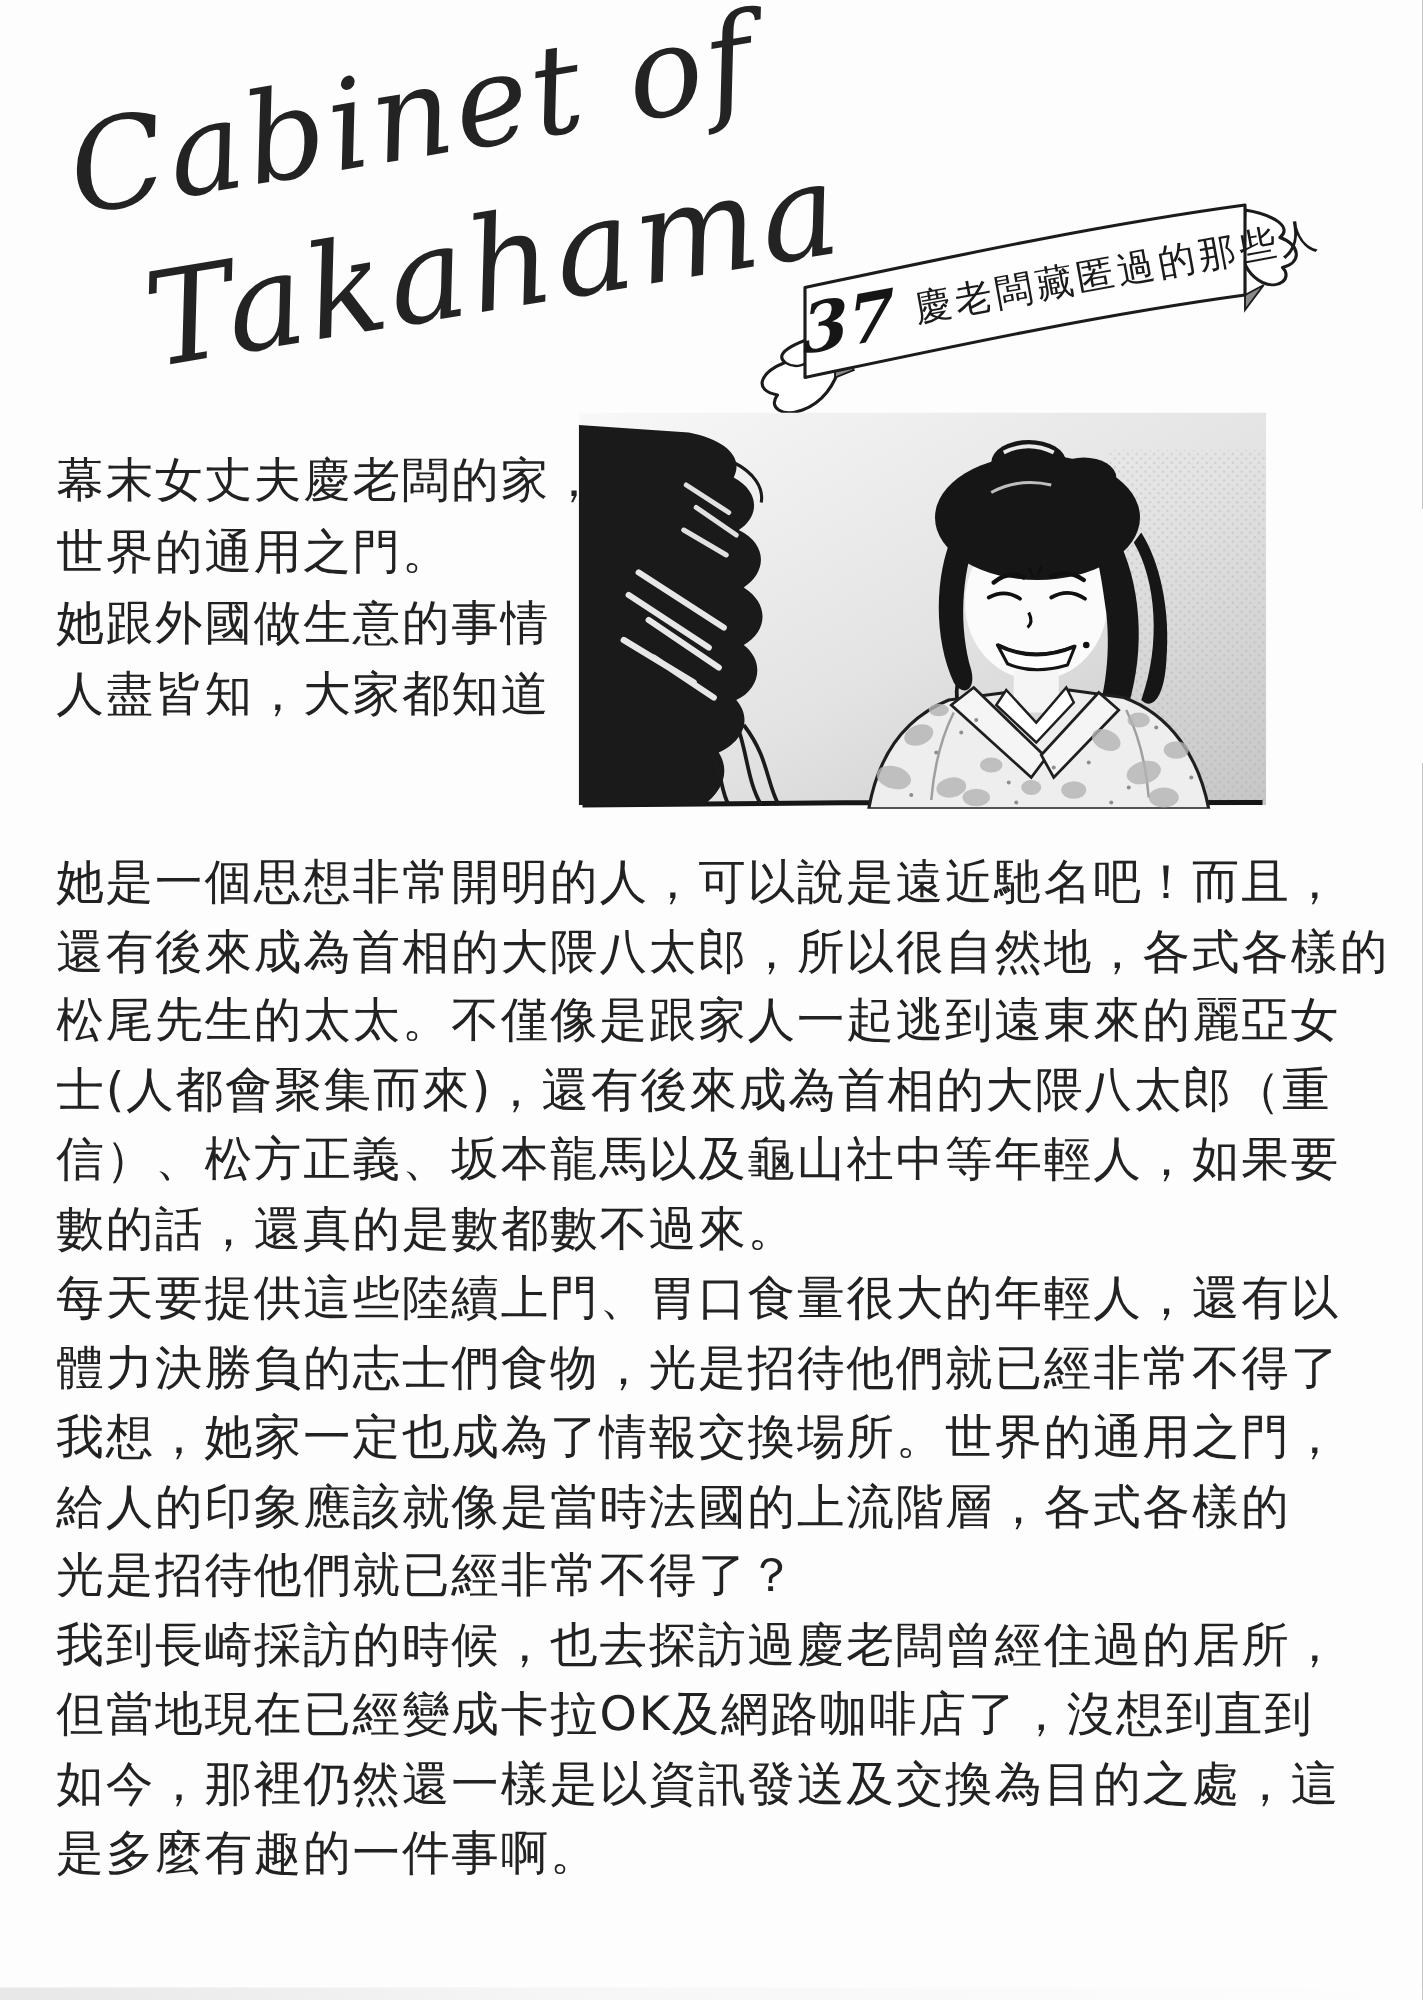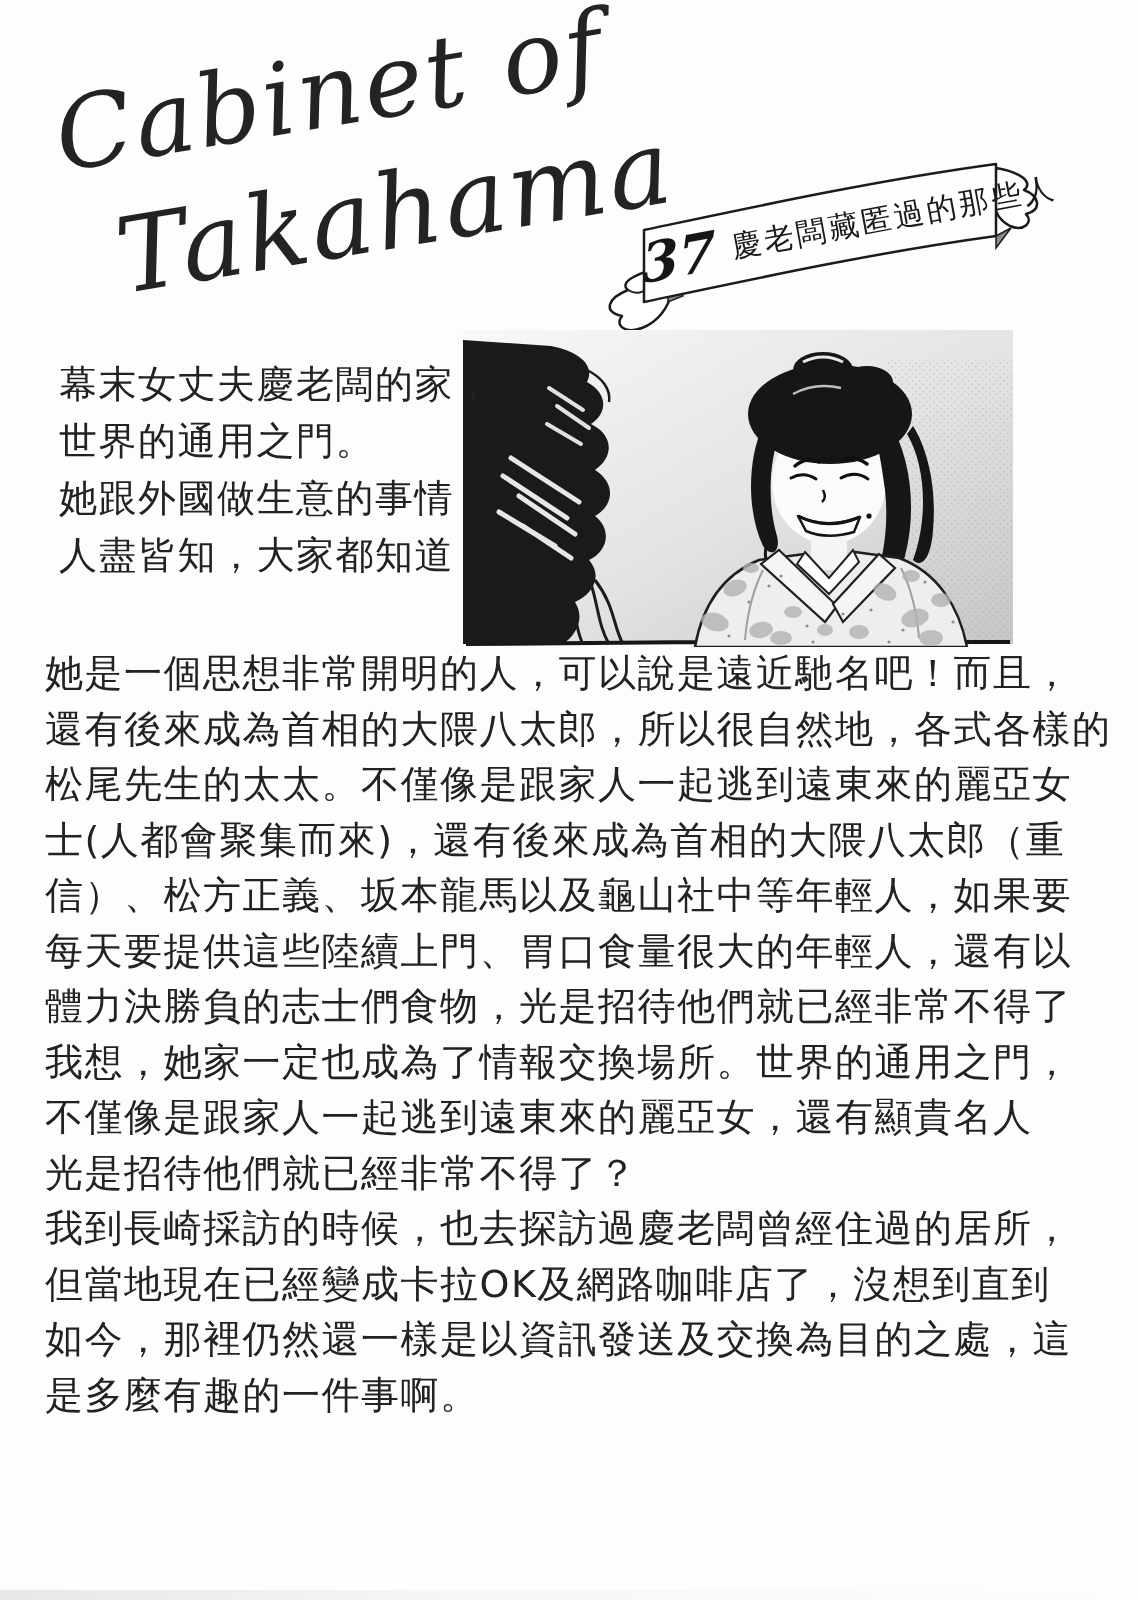--- a/index.html
+++ b/index.html
@@ -44,22 +44,22 @@
   }
   .ch-title{
     margin-left:16px;
     font-size:30px;letter-spacing:3px;
     color:#1a1a1a;
   }
   
   .illustration{position:absolute;left:463px;top:330px;width:550px;height:317px;}
   
   .col-text{position:absolute;left:45px;top:356px;}
-  .col-text .line{font-size:38px;line-height:57px;margin-left:14px;}
-  .full-text{position:absolute;left:45px;top:646px;width:1070px;}
+  .col-text .line{font-size:38px;line-height:57px;}
+  .full-text{position:absolute;left:45px;top:678px;width:1070px;}
   .full-text .line{font-size:38px;line-height:55.5px;}
   .line{
     white-space:nowrap;
     letter-spacing:1.5px;
     color:#222;
   }
   .page-edge{
     position:absolute;left:0;top:1590px;width:1138px;height:10px;
     background:linear-gradient(to right,#d9d9d9,#f2f2f2 40%,#fdfdfd);
     opacity:.6;
@@ -199,24 +199,25 @@
     <div class="line">她跟外國做生意的事情</div>
     <div class="line">人盡皆知，大家都知道</div>
   </div>
 
   <div class="full-text">
     <div class="line">她是一個思想非常開明的人，可以說是遠近馳名吧！而且，</div>
     <div class="line">還有後來成為首相的大隈八太郎，所以很自然地，各式各樣的</div>
     <div class="line">松尾先生的太太。不僅像是跟家人一起逃到遠東來的麗亞女</div>
     <div class="line">士(人都會聚集而來)，還有後來成為首相的大隈八太郎（重</div>
     <div class="line">信）、松方正義、坂本龍馬以及龜山社中等年輕人，如果要</div>
+    <div class="line">數的話，還真的是數都數不過來。</div>
     <div class="line">每天要提供這些陸續上門、胃口食量很大的年輕人，還有以</div>
     <div class="line">體力決勝負的志士們食物，光是招待他們就已經非常不得了</div>
     <div class="line">我想，她家一定也成為了情報交換場所。世界的通用之門，</div>
-    <div class="line">不僅像是跟家人一起逃到遠東來的麗亞女，還有顯貴名人</div>
+    <div class="line">給人的印象應該就像是當時法國的上流階層，各式各樣的</div>
     <div class="line">光是招待他們就已經非常不得了？</div>
     <div class="line">我到長崎採訪的時候，也去探訪過慶老闆曾經住過的居所，</div>
     <div class="line">但當地現在已經變成卡拉OK及網路咖啡店了，沒想到直到</div>
     <div class="line">如今，那裡仍然還一樣是以資訊發送及交換為目的之處，這</div>
     <div class="line">是多麼有趣的一件事啊。</div>
   </div>
 
   <div class="page-edge"></div>
 </div>
 

